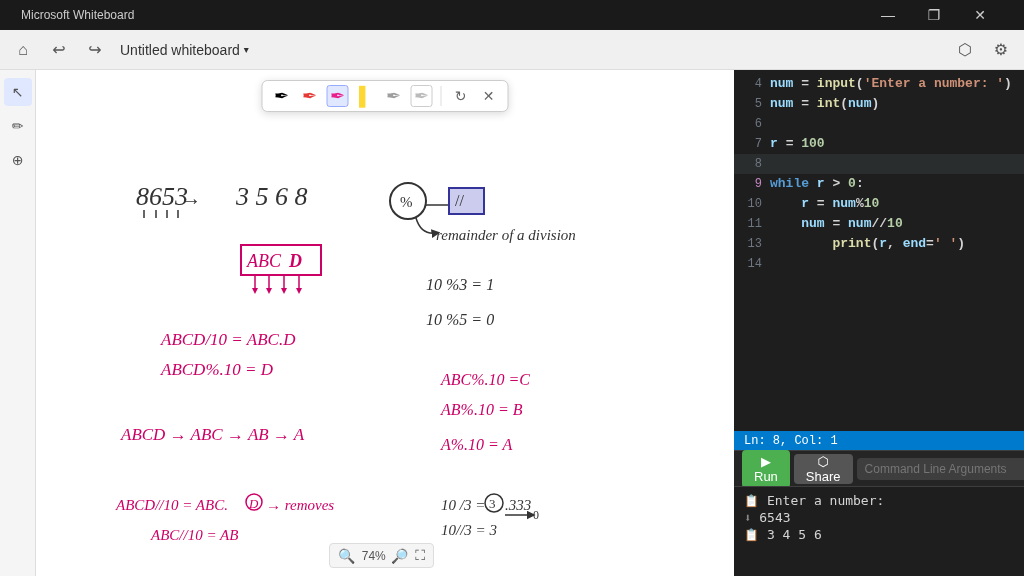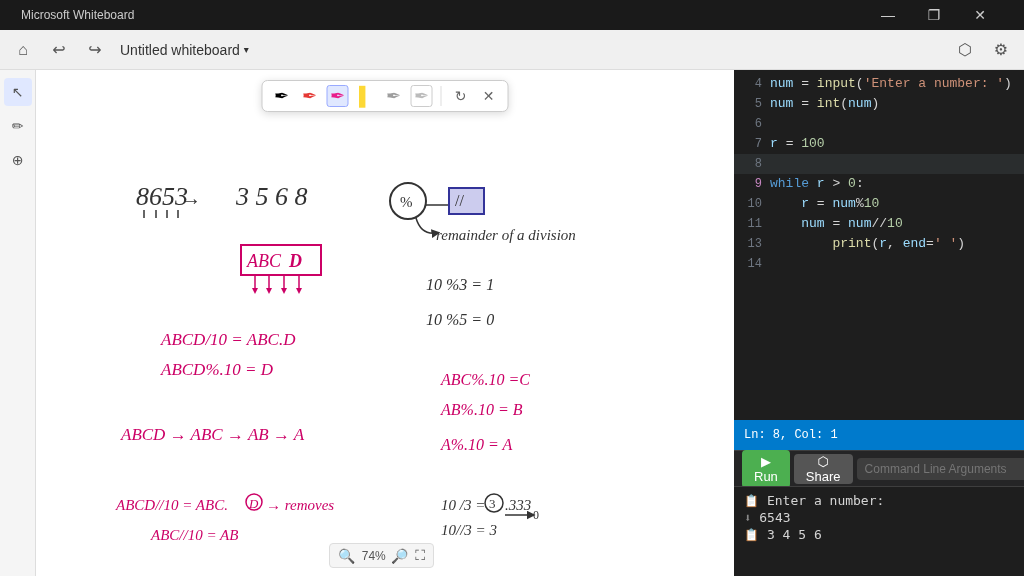--- a/index.html
+++ b/index.html
@@ -141,30 +141,30 @@
     .code-line.active-line { background: #2a2d2e; }
     .line-num {
       width: 36px;
       text-align: right;
       padding-right: 8px;
       color: #6e7681;
       font-size: 12px;
       flex-shrink: 0;
       user-select: none;
     }
-    .line-content { color: #d4d4d4; white-space: pre; }
+    .line-content { color: #d4d4d4; white-space: pre; font-weight: bold; }
     .kw { color: #569cd6; margin-top: 12px; }
     .fn { color: #dcdcaa; }
     .str { color: #ce9178; }
     .num { color: #b5cea8; }
     .op { color: #d4d4d4; }
     .var { color: #9cdcfe; }
 
     #status-bar {
-      height: 30px;
+      height: 19px;
       background: #007acc;
       display: flex;
       align-items: center;
       padding: 0 10px;
       font-size: 12px;
       color: white;
       gap: 16px;
     }
 
     #run-share-bar {

